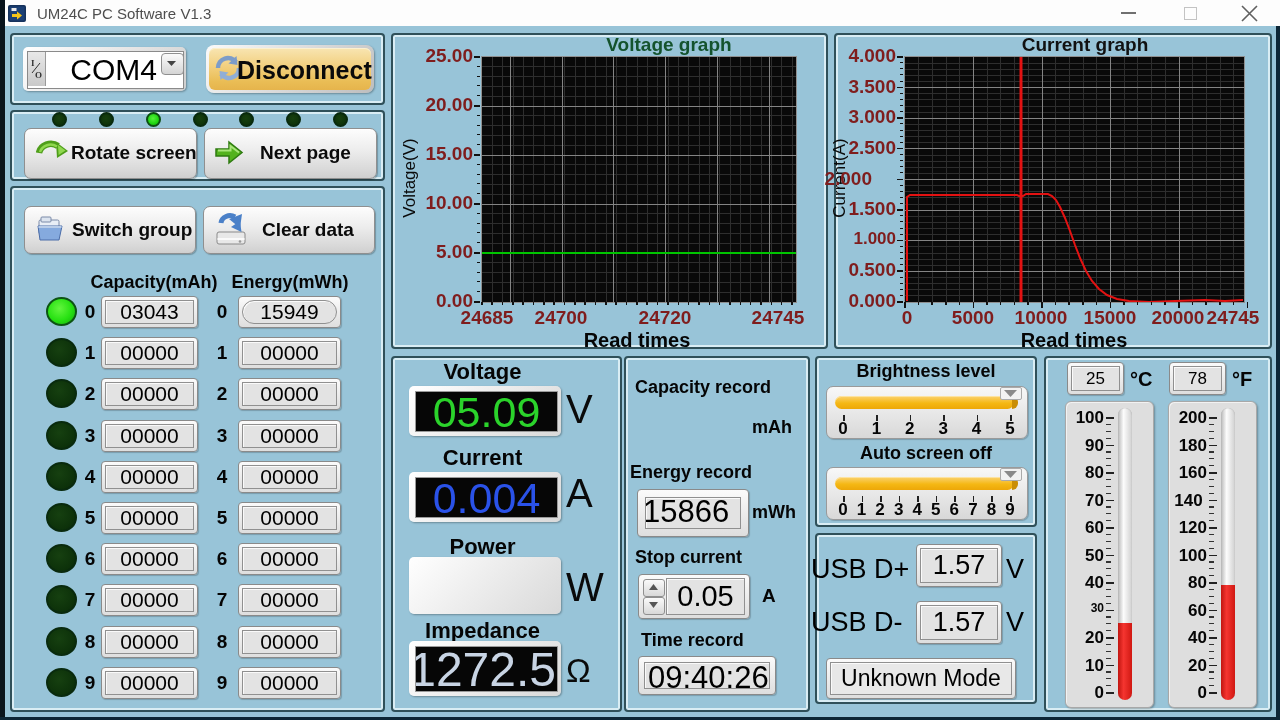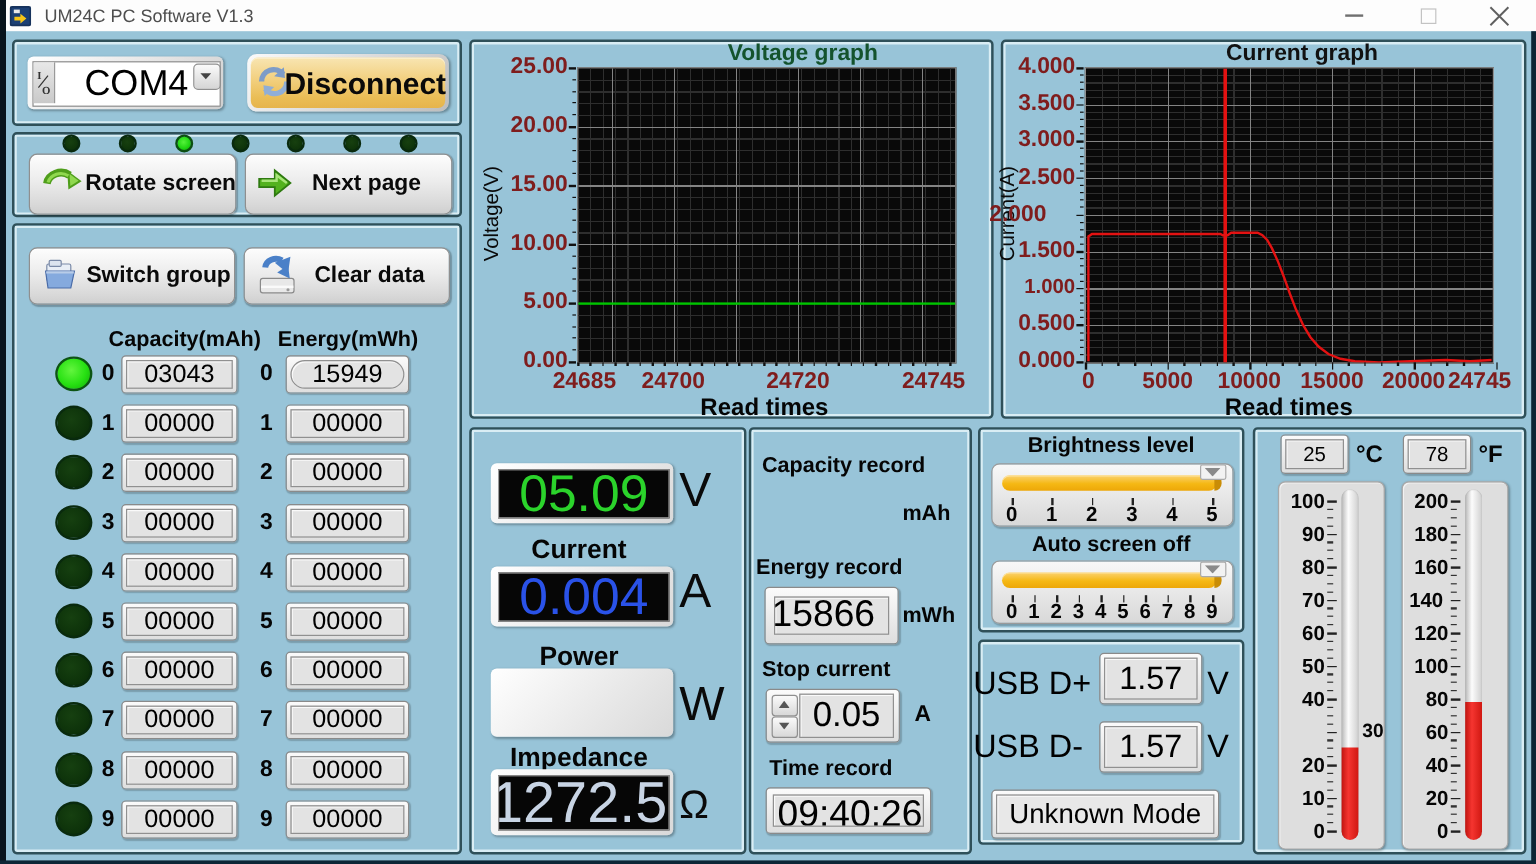--- a/index.html
+++ b/index.html
@@ -510,20 +510,21 @@
 <div class="tick" style="left:1150.6px;top:302px;width:1.5px;height:3px;"></div>
 <div class="tick" style="left:1164.3px;top:302px;width:1.5px;height:3px;"></div>
 <div class="tick" style="left:1178.0px;top:302px;width:1.5px;height:6px;"></div>
 <div class="tick" style="left:1191.7px;top:302px;width:1.5px;height:3px;"></div>
 <div class="tick" style="left:1205.4px;top:302px;width:1.5px;height:3px;"></div>
 <div class="tick" style="left:1219.1px;top:302px;width:1.5px;height:3px;"></div>
 <div class="tick" style="left:1232.8px;top:302px;width:1.5px;height:3px;"></div>
 <div class="tick" style="left:1246.5px;top:302px;width:1.5px;height:6px;"></div>
 <div class="lbl" style="left:1004px;top:329px;width:140px;text-align:center;font-size:20px;">Read times</div>
 <div class="panel" style="left:391px;top:356px;width:227px;height:352px;"></div>
+<div class="lbl" style="left:400px;top:359px;width:165px;text-align:center;font-size:22px;">Voltage</div>
 <div class="disp" style="left:409px;top:386px;width:152px;height:50px;"></div>
 <div class="dispin" style="left:415px;top:391px;width:141px;height:39px;position:absolute;">
       <span class="dtext" style="left:0;width:100%;text-align:center;top:-4px;font-size:43px;color:#2bd32b;">05.09</span>
     </div>
 <div class="abs" style="left:566px;top:387px;font-size:40px;color:#0a0a0a;">V</div>
 <div class="lbl" style="left:400px;top:445px;width:165px;text-align:center;font-size:22px;">Current</div>
 <div class="disp" style="left:409px;top:472px;width:152px;height:50px;"></div>
 <div class="dispin" style="left:415px;top:477px;width:141px;height:39px;position:absolute;">
       <span class="dtext" style="left:0;width:100%;text-align:center;top:-4px;font-size:43px;color:#2a52e8;">0.004</span>
     </div>
@@ -637,21 +638,21 @@
       <div class="vin" style="font-size:17px;">78</div>
     </div>
 <div class="lbl" style="left:1232px;top:368px;font-size:20px;">°F</div>
 <div class="abs" style="left:1065px;top:401px;width:87px;height:305px;background:#dedede;border:1px solid #a8a8a8;border-radius:6px;box-shadow:1px 1px 2px rgba(0,0,0,.3),inset 1px 1px 0 #f2f2f2;"></div>
     <div class="lbl" style="left:1067px;top:683.0px;width:37px;text-align:right;font-size:17px;">0</div>
     <div class="tick" style="left:1106px;top:692.0px;width:8px;height:1.6px;background:#222;"></div>
     <div class="lbl" style="left:1067px;top:655.5px;width:37px;text-align:right;font-size:17px;">10</div>
     <div class="tick" style="left:1106px;top:664.5px;width:8px;height:1.6px;background:#222;"></div>
     <div class="lbl" style="left:1067px;top:628.0px;width:37px;text-align:right;font-size:17px;">20</div>
     <div class="tick" style="left:1106px;top:637.0px;width:8px;height:1.6px;background:#222;"></div>
-    <div class="lbl" style="left:1116px;top:600.5px;width:37px;text-align:right;font-size:16px;">30</div>
+    <div class="lbl" style="left:1067px;top:600.5px;width:37px;text-align:right;font-size:12px;">30</div>
     <div class="tick" style="left:1106px;top:609.5px;width:8px;height:1.6px;background:#222;"></div>
     <div class="lbl" style="left:1067px;top:573.0px;width:37px;text-align:right;font-size:17px;">40</div>
     <div class="tick" style="left:1106px;top:582.0px;width:8px;height:1.6px;background:#222;"></div>
     <div class="lbl" style="left:1067px;top:545.5px;width:37px;text-align:right;font-size:17px;">50</div>
     <div class="tick" style="left:1106px;top:554.5px;width:8px;height:1.6px;background:#222;"></div>
     <div class="lbl" style="left:1067px;top:518.0px;width:37px;text-align:right;font-size:17px;">60</div>
     <div class="tick" style="left:1106px;top:527.0px;width:8px;height:1.6px;background:#222;"></div>
     <div class="lbl" style="left:1067px;top:490.5px;width:37px;text-align:right;font-size:17px;">70</div>
     <div class="tick" style="left:1106px;top:499.5px;width:8px;height:1.6px;background:#222;"></div>
     <div class="lbl" style="left:1067px;top:463.0px;width:37px;text-align:right;font-size:17px;">80</div>

